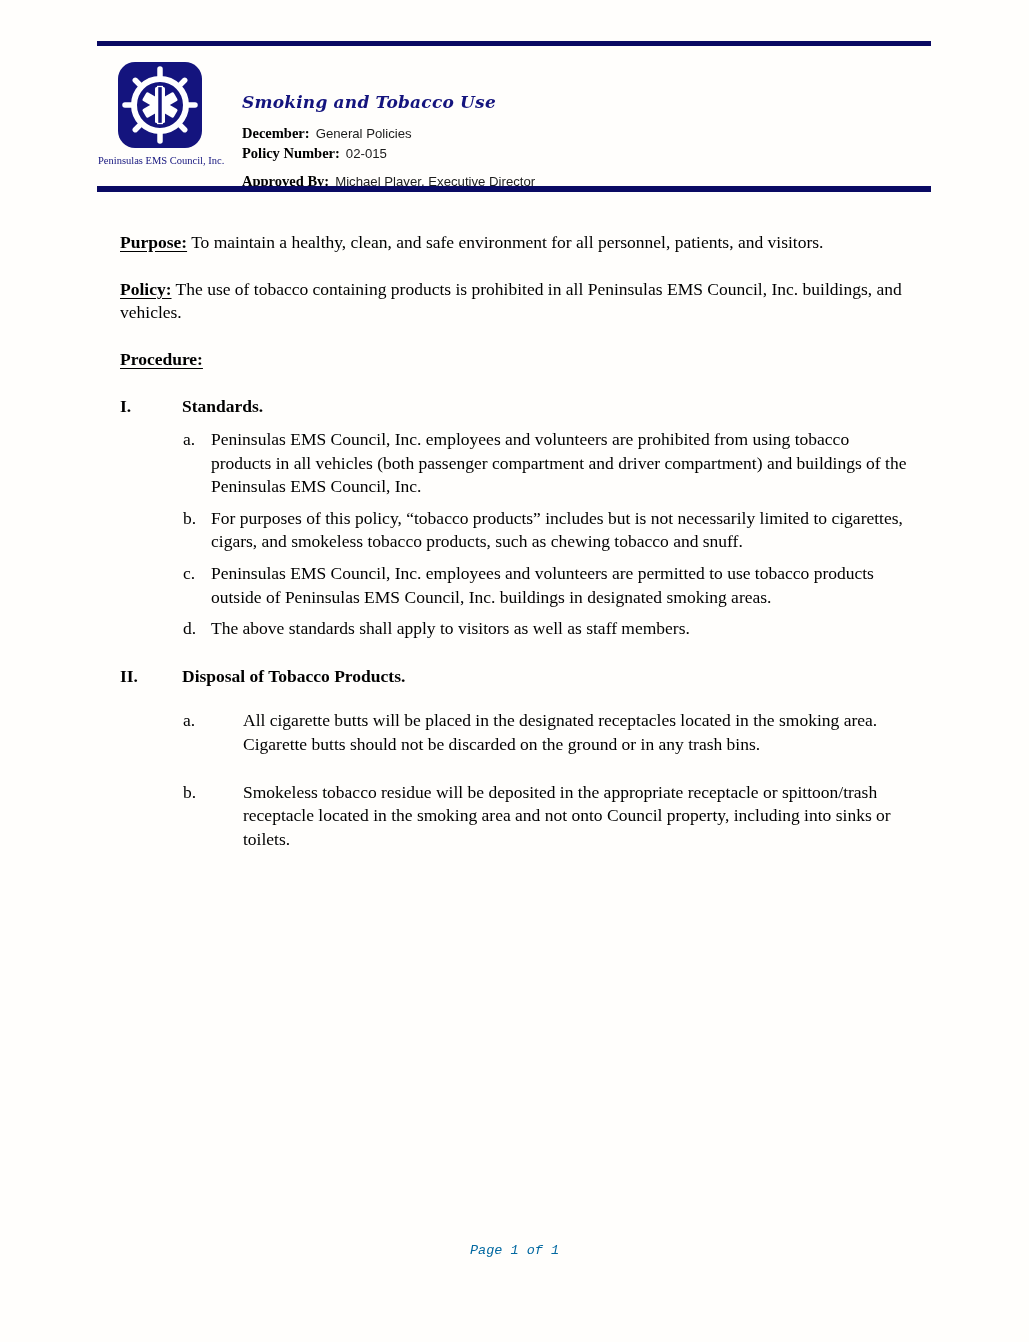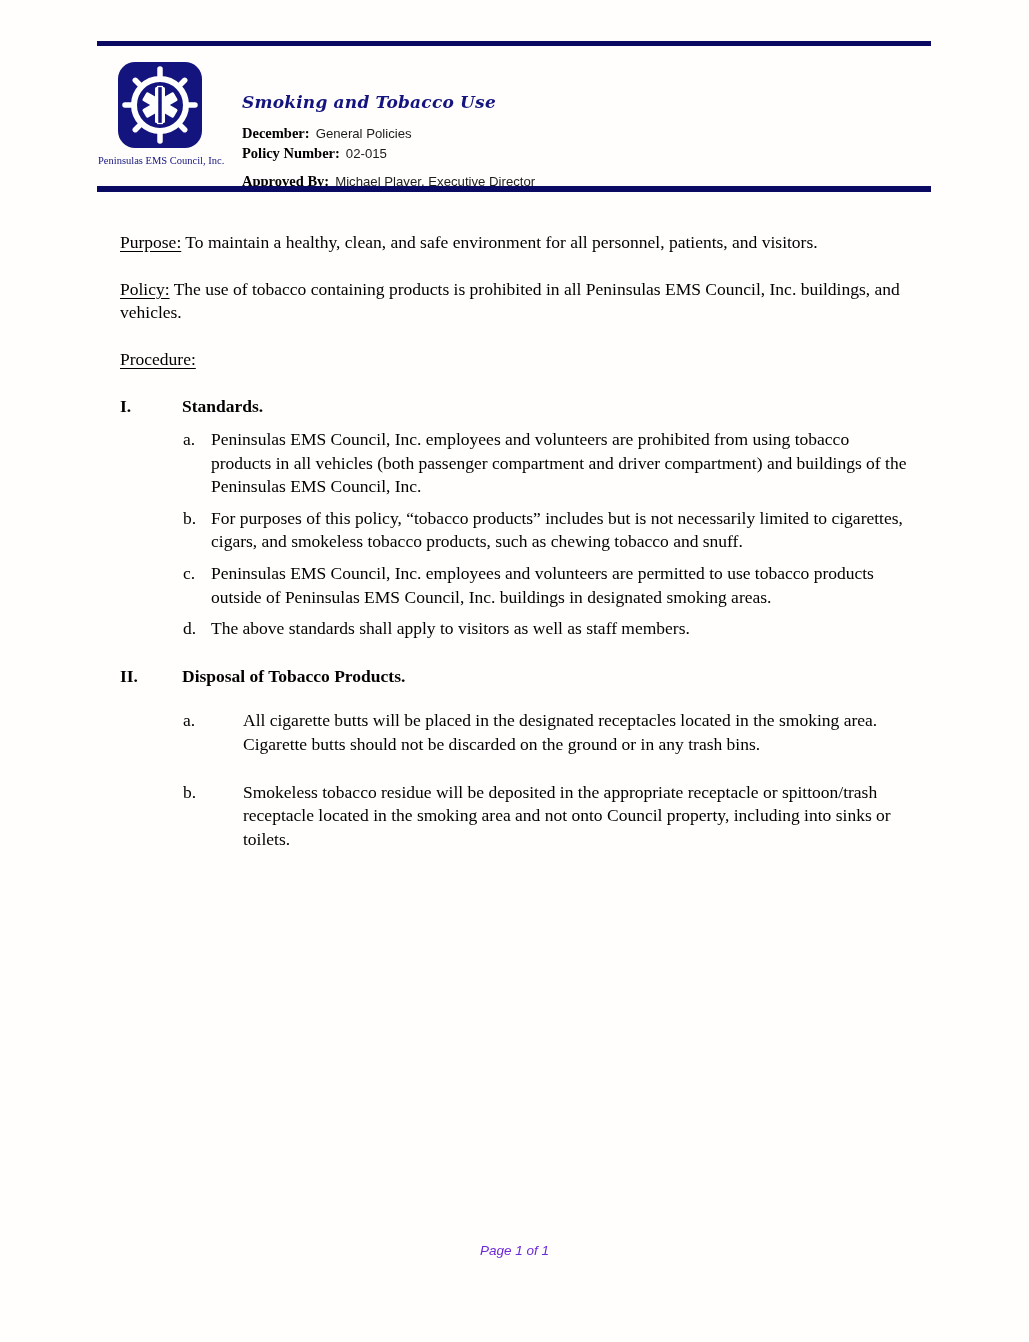--- a/index.html
+++ b/index.html
@@ -46,43 +46,43 @@
   }
   .hrow-approved { margin-top: 9px; }
   .reviewed-group { position: absolute; left: 303px; top: 0; }
 
   
   .content {
     position: absolute; left: 120px; top: 231px; width: 790px;
     font-size: 17.5px; line-height: 23.6px;
   }
   .para { margin: 0 0 23px 0; }
-  .plabel { font-weight: 400; text-decoration: underline; text-underline-offset: 3px; }
+  .plabel { font-weight: 700; text-decoration: underline; text-underline-offset: 3px; }
   .proc { margin-bottom: 8px; }
 
   .sec-head { display: flex; margin-top: 24px; }
   .sec-1 .sec-head { margin-bottom: 9px; }
   .sec-2 .sec-head { margin-bottom: 21px; }
   .numeral { flex: 0 0 62px; font-weight: 700; }
   .sec-title { font-weight: 700; }
 
   .item { display: flex; margin-left: 63px; }
   .sec-1 .item { margin-bottom: 8px; }
   .sec-2 .item { margin-bottom: 24px; }
   .sec-1 .marker { flex: 0 0 28px; }
   .sec-2 .marker { flex: 0 0 60px; }
   .itext { flex: 1 1 auto; }
   .sec-1 { margin-bottom: 15px; }
 
   
   .footer {
     position: absolute; top: 1243px; left: 0; width: 100%;
     text-align: center; font-style: italic;
-    font-size: 13.5px; color: #6d28d9;
-    font-family: Liberation Sans, sans-serif;
+    font-size: 13.5px; color: #0369a1;
+    font-family: Liberation Mono, monospace;
   }
 </style>
 </head>
 <body>
 
 <div class="page">
 
   <div class="rule rule-top"></div>
 
   <div class="logo">

